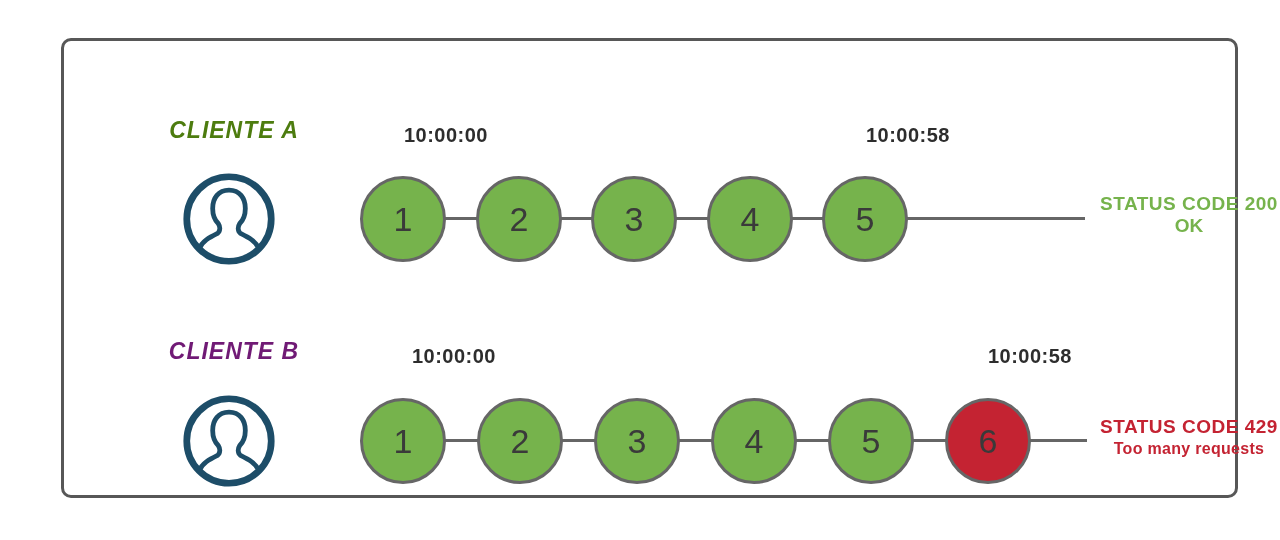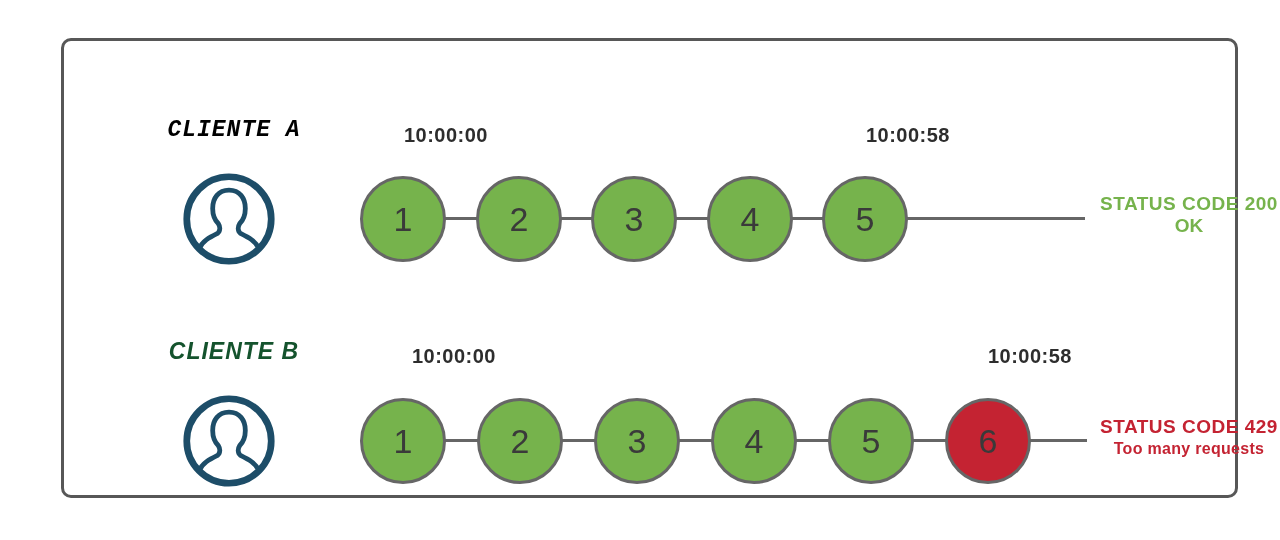--- a/index.html
+++ b/index.html
@@ -101,21 +101,21 @@
   .status-line1 { font-size: 19px; letter-spacing: 0.5px; }
   .status-block.row-a .status-line2 { font-size: 19px; }
   .status-block.row-b .status-line2 { font-size: 16px; letter-spacing: 0.3px; }
 </style>
 </head>
 <body>
 
 <div class="canvas">
   <div class="frame" style="border-color: rgb(87, 87, 87);">
 
-    <div class="client-name row-a" style="color: #000000; font-family: Liberation Mono, monospace;">CLIENTE A</div>
+    <div class="client-name row-a" style="color: #4d7c0f;">CLIENTE A</div>
 
     <svg class="user-icon row-a" viewBox="0 0 100 100" style="color: rgb(29, 77, 104);">
       <defs>
         <clipPath id="clipA">
             <circle cx="50" cy="50" r="42"></circle>
           </clipPath>
       </defs>
       <circle cx="50" cy="50" r="44" fill="none" stroke="currentColor" stroke-width="7"></circle>
       <g clip-path="url(#clipA)">
         <path fill="none" stroke="currentColor" stroke-width="5" stroke-linejoin="round" d="M50 20 c-11 0 -17 8 -17 19 c0 8 3 13 6 16 c2 3 2 8 -1 10 c-8 4 -16 8 -19 16 c-3 8 -1 22 -1 22 h64 c0 0 2 -14 -1 -22 c-3 -8 -11 -12 -19 -16 c-3 -2 -3 -7 -1 -10 c3 -3 6 -8 6 -16 c0 -11 -6 -19 -17 -19 z"></path>
@@ -133,21 +133,21 @@
       <div class="req-circle ra-3" style="background-color: rgb(118, 179, 76); border-color: rgb(102, 102, 102); color: rgb(58, 58, 58);">3</div>
       <div class="req-circle ra-4" style="background-color: rgb(118, 179, 76); border-color: rgb(102, 102, 102); color: rgb(58, 58, 58);">4</div>
       <div class="req-circle ra-5" style="background-color: rgb(118, 179, 76); border-color: rgb(102, 102, 102); color: rgb(58, 58, 58);">5</div>
     </div>
 
     <div class="status-block row-a" style="color: rgb(118, 179, 76);">
       <div class="status-line1">STATUS CODE 200</div>
       <div class="status-line2">OK</div>
     </div>
 
-    <div class="client-name row-b" style="color: #14532d;">CLIENTE B</div>
+    <div class="client-name row-b" style="color: #701a75;">CLIENTE B</div>
 
     <svg class="user-icon row-b" viewBox="0 0 100 100" style="color: rgb(29, 77, 104);">
       <defs>
         <clipPath id="clipB">
             <circle cx="50" cy="50" r="42"></circle>
           </clipPath>
       </defs>
       <circle cx="50" cy="50" r="44" fill="none" stroke="currentColor" stroke-width="7"></circle>
       <g clip-path="url(#clipB)">
         <path fill="none" stroke="currentColor" stroke-width="5" stroke-linejoin="round" d="M50 20 c-11 0 -17 8 -17 19 c0 8 3 13 6 16 c2 3 2 8 -1 10 c-8 4 -16 8 -19 16 c-3 8 -1 22 -1 22 h64 c0 0 2 -14 -1 -22 c-3 -8 -11 -12 -19 -16 c-3 -2 -3 -7 -1 -10 c3 -3 6 -8 6 -16 c0 -11 -6 -19 -17 -19 z"></path>

